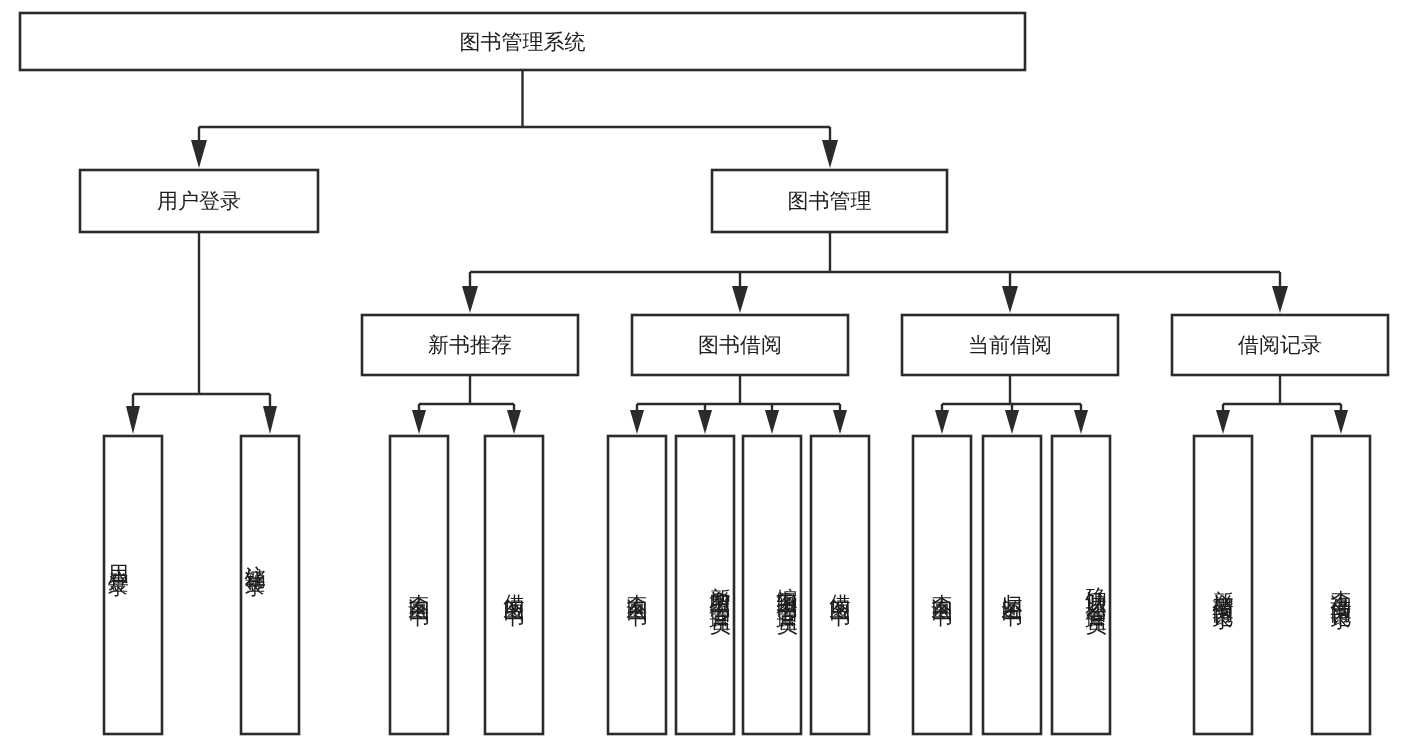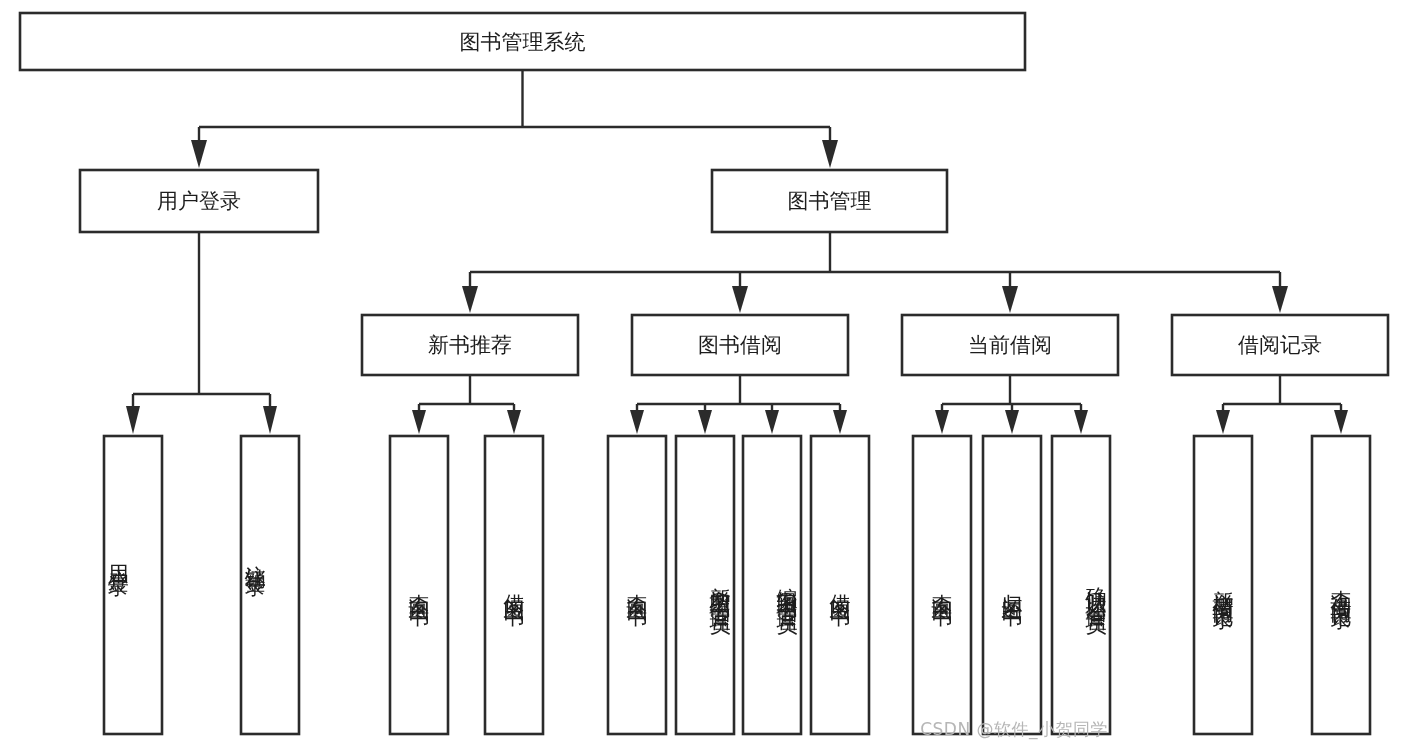--- a/index.html
+++ b/index.html
@@ -210,15 +210,14 @@
   <div class="leaf-label" style="left: 608px; top: 436px; width: 58px; height: 298px; display: flex; justify-content: center; align-items: center; box-sizing: border-box;">查询图书</div>
   <div class="leaf-label" style="left: 676px; top: 436px; width: 58px; height: 298px; display: flex; justify-content: center; align-items: flex-start; padding-top: 6px; box-sizing: border-box;">新增图书（管理员）</div>
   <div class="leaf-label" style="left: 743px; top: 436px; width: 58px; height: 298px; display: flex; justify-content: center; align-items: flex-start; padding-top: 6px; box-sizing: border-box;">编辑图书（管理员）</div>
   <div class="leaf-label" style="left: 811px; top: 436px; width: 58px; height: 298px; display: flex; justify-content: center; align-items: center; box-sizing: border-box;">借阅图书</div>
   <div class="leaf-label" style="left: 913px; top: 436px; width: 58px; height: 298px; display: flex; justify-content: center; align-items: center; box-sizing: border-box;">查询图书</div>
   <div class="leaf-label" style="left: 983px; top: 436px; width: 58px; height: 298px; display: flex; justify-content: center; align-items: center; box-sizing: border-box;">归还图书</div>
   <div class="leaf-label" style="left: 1052px; top: 436px; width: 58px; height: 298px; display: flex; justify-content: center; align-items: flex-start; padding-top: 6px; box-sizing: border-box;">确认归还（管理员）</div>
   <div class="leaf-label" style="left: 1194px; top: 436px; width: 58px; height: 298px; display: flex; justify-content: center; align-items: center; box-sizing: border-box;">新增借阅记录</div>
   <div class="leaf-label" style="left: 1312px; top: 436px; width: 58px; height: 298px; display: flex; justify-content: center; align-items: center; box-sizing: border-box;">查询借阅记录</div>
 
-  <div class="watermark">CSDN @软件_小贺同学</div>
 
 </div>
 
 </body></html>

